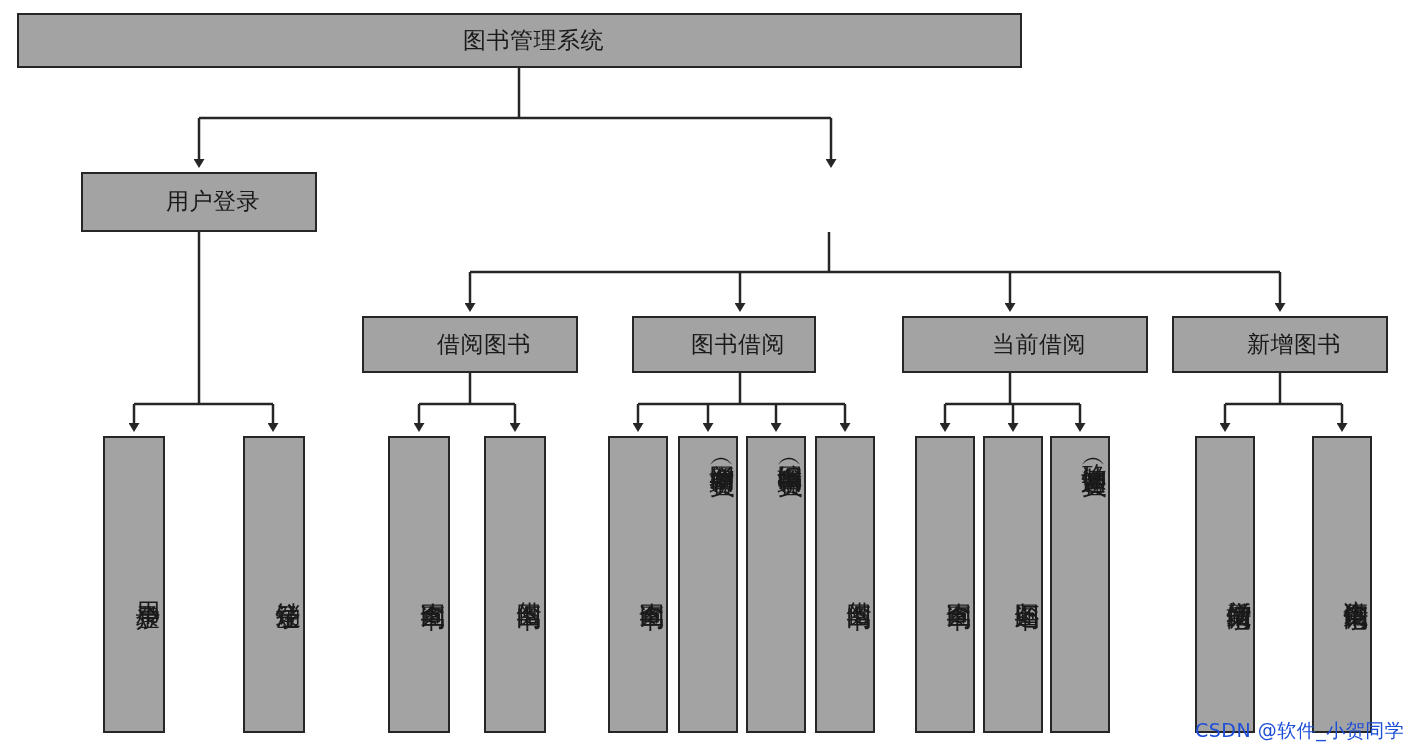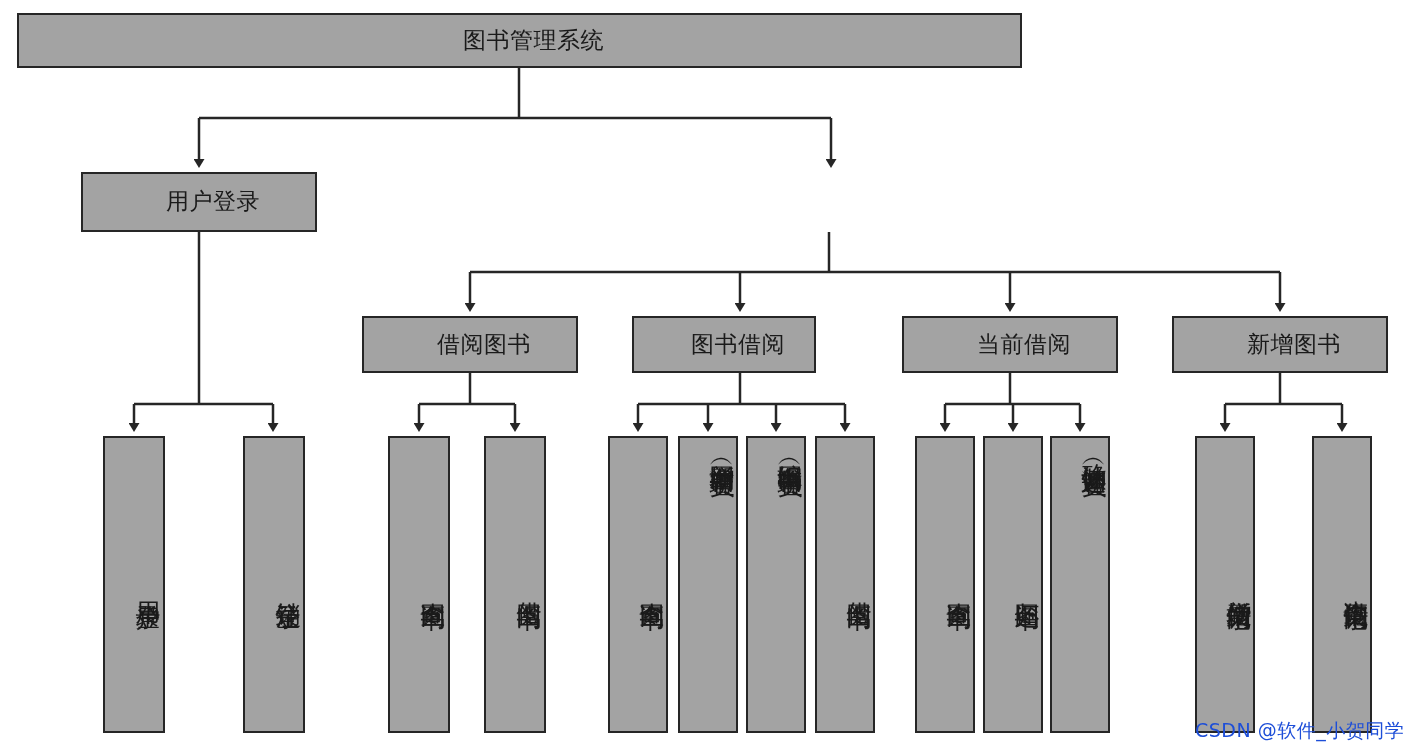--- a/index.html
+++ b/index.html
@@ -141,21 +141,21 @@
   <div class="node horiz" style="left:81px; top:172px; width:236px; height:60px;">
     <span class="lbl">用户登录</span>
   </div>
 
   <div class="node horiz" style="left:362px; top:316px; width:216px; height:57px;">
     <span class="lbl">借阅图书</span>
   </div>
   <div class="node horiz" style="left:632px; top:316px; width:184px; height:57px;justify-content:center;">
     <span class="lbl">图书借阅</span>
   </div>
-  <div class="node horiz" style="left:902px; top:316px; width:216px; height:57px;">
+  <div class="node horiz" style="left:902px; top:316px; width:246px; height:57px;">
     <span class="lbl">当前借阅</span>
   </div>
   <div class="node horiz" style="left:1172px; top:316px; width:216px; height:57px;">
     <span class="lbl">新增图书</span>
   </div>
 
   <div class="node vert short" style="left:103px; top:436px; width:62px; height:297px;">
     <span class="lbl">用户登录</span>
   </div>
   <div class="node vert short" style="left:243px; top:436px; width:62px; height:297px;">

